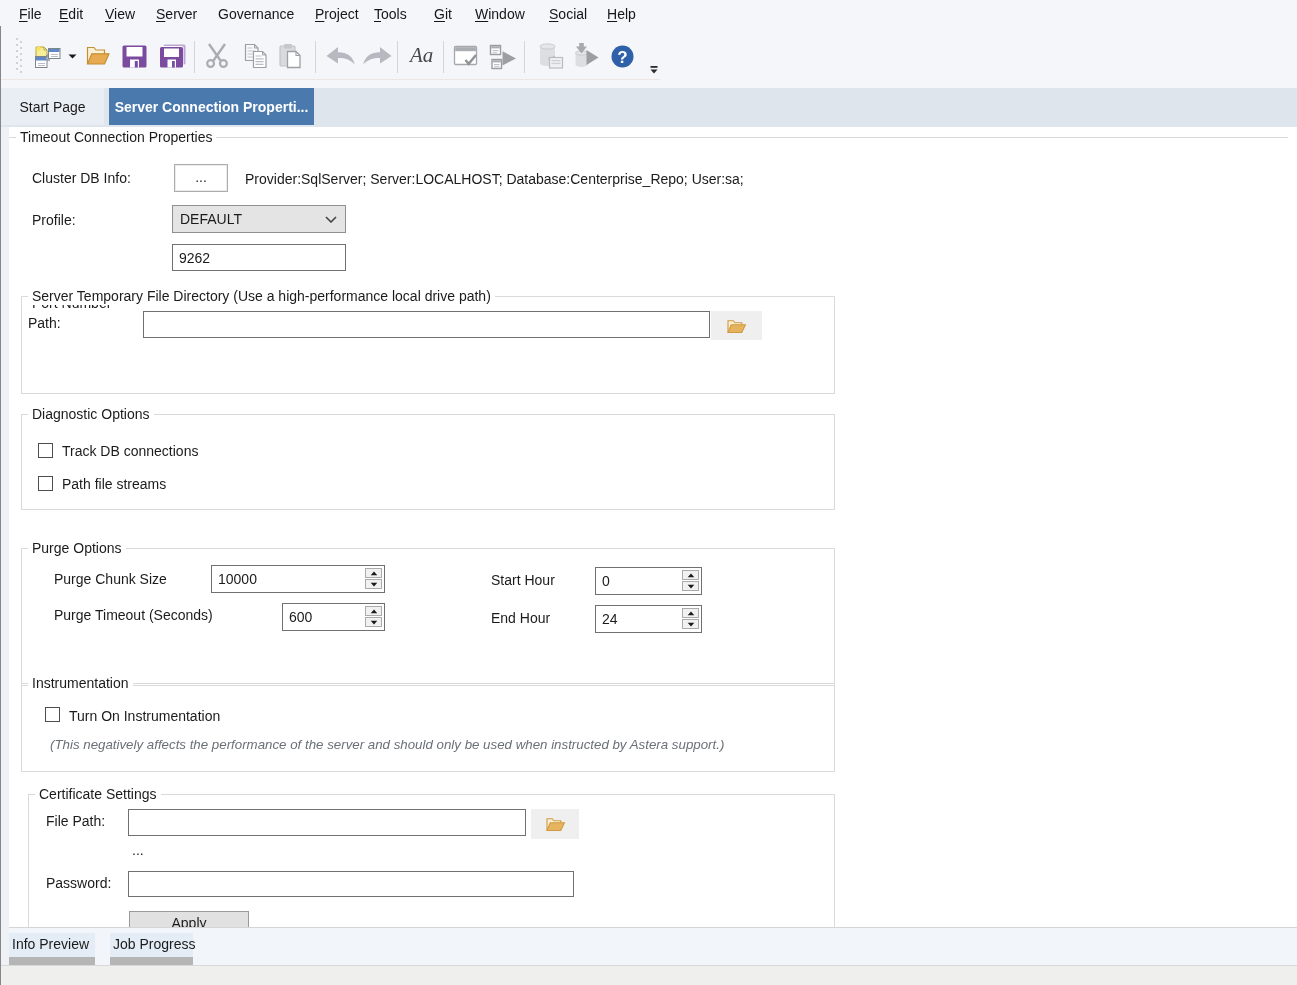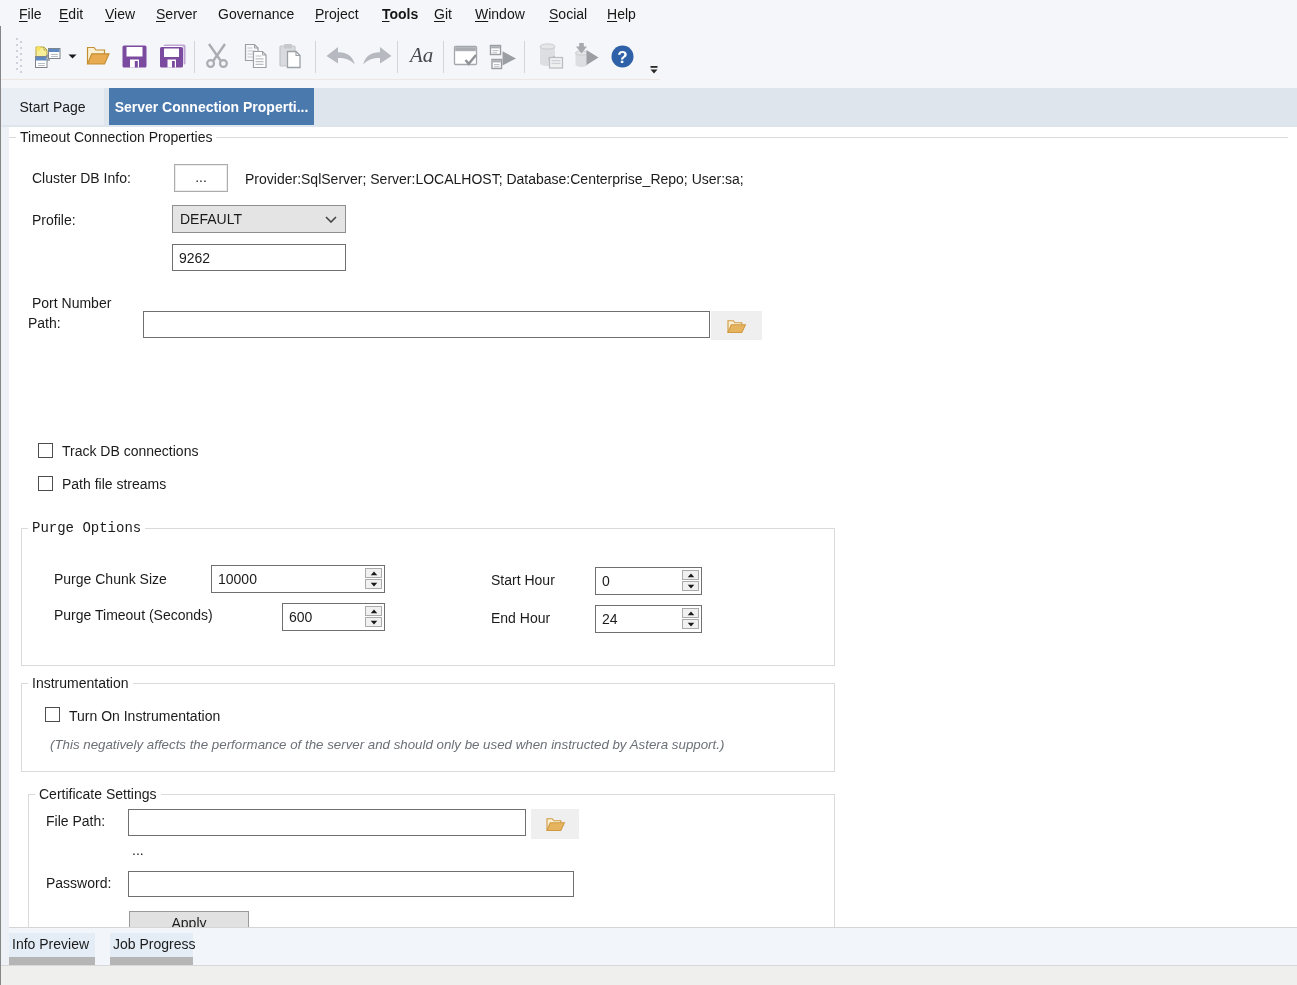--- a/index.html
+++ b/index.html
@@ -33,21 +33,21 @@
 <div id="app">
   <div class="abs" style="left:0;top:26px;width:1px;height:959px;background:#868686;z-index:50;"></div>
   <div class="abs" style="left:1px;top:127px;width:8px;height:838px;background:#eef2f7;z-index:5;"></div>
   <div id="menubar" class="abs">
     <span class="mi" style="left:19px;"><u>F</u>ile</span>
     <span class="mi" style="left:59px;"><u>E</u>dit</span>
     <span class="mi" style="left:105px;"><u>V</u>iew</span>
     <span class="mi" style="left:156px;"><u>S</u>erver</span>
     <span class="mi" style="left:218px;">Governance</span>
     <span class="mi" style="left:315px;"><u>P</u>roject</span>
-    <span class="mi" style="left:382px;font-weight:bold;"><u>T</u>ools</span>
+    <span class="mi" style="left:374px;"><u>T</u>ools</span>
     <span class="mi" style="left:434px;"><u>G</u>it</span>
     <span class="mi" style="left:475px;"><u>W</u>indow</span>
     <span class="mi" style="left:549px;"><u>S</u>ocial</span>
     <span class="mi" style="left:607px;"><u>H</u>elp</span>
   </div>
   <div id="tabstrip" class="abs">
     <div class="tab0">Start Page</div>
     <div class="tab1">Server Connection Properti...</div>
   </div>
   <div id="toolbar" class="abs">
@@ -201,35 +201,41 @@
       <svg style="position:absolute;right:8px;top:10px;" width="12" height="7" viewBox="0 0 12 7">
           <path d="M1 1 L6 6 L11 1" stroke="#444" stroke-width="1.6" fill="none"></path>
         </svg>
     </div>
 
     <span class="lbl" style="left:32px;top:123px;margin-top:45px;">Port Number</span>
     <div class="inp" style="left:172px;top:117px;width:174px;height:27px;">
         <span>9262</span>
       </div>
 
+    <div class="grp" style="left:21px;top:169px;width:812px;height:96px;">
+      <div class="lg">Server Temporary File Directory (Use a high-performance local drive path)</div>
+    </div>
     <span class="lbl" style="left:28px;top:188px;">Path:</span>
     <div class="inp" style="left:143px;top:184px;width:567px;height:27px;"></div>
     <div class="fbtn" style="left:711px;top:184px;width:51px;height:29px;">
       <svg width="21" height="18" viewBox="0 0 26 22">
         <path d="M2.5 19 V4.5 h6.5 l2 2.5 h8.5 v4" fill="#faf0d6" stroke="#d09a41" stroke-width="1.4"></path>
         <path d="M2.5 19 L6.5 9.5 H24 L19.5 19 Z" fill="#e6b45f" stroke="#d09a41" stroke-width="1.4"></path>
       </svg>
     </div>
 
+    <div class="grp" style="left:21px;top:287px;width:812px;height:94px;">
+      <div class="lg">Diagnostic Options</div>
+    </div>
     <div class="cb" style="left:38px;top:316px;"></div>
     <span class="lbl" style="left:62px;top:316px;">Track DB connections</span>
     <div class="cb" style="left:38px;top:349px;"></div>
     <span class="lbl" style="left:62px;top:349px;">Path file streams</span>
 
-    <div class="grp" style="left:21px;top:401px;width:812px;height:136px;font-family:Liberation Mono, monospace;">
+    <div class="grp" style="left:21px;top:421px;width:812px;height:136px;">
       <div class="lg">Purge Options</div>
     </div>
     <span class="lbl" style="left:54px;top:444px;">Purge Chunk Size</span>
     <div class="inp" style="left:211px;top:438px;width:174px;height:28px;">
         <span>10000</span>
       <div class="spinbtns">
         <div class="spb">
             <svg width="8" height="5" viewBox="0 0 8 5">
               <path d="M4 0.5 L7.3 4.2 H0.7 Z" fill="#1a1a1a"></path>
             </svg>

